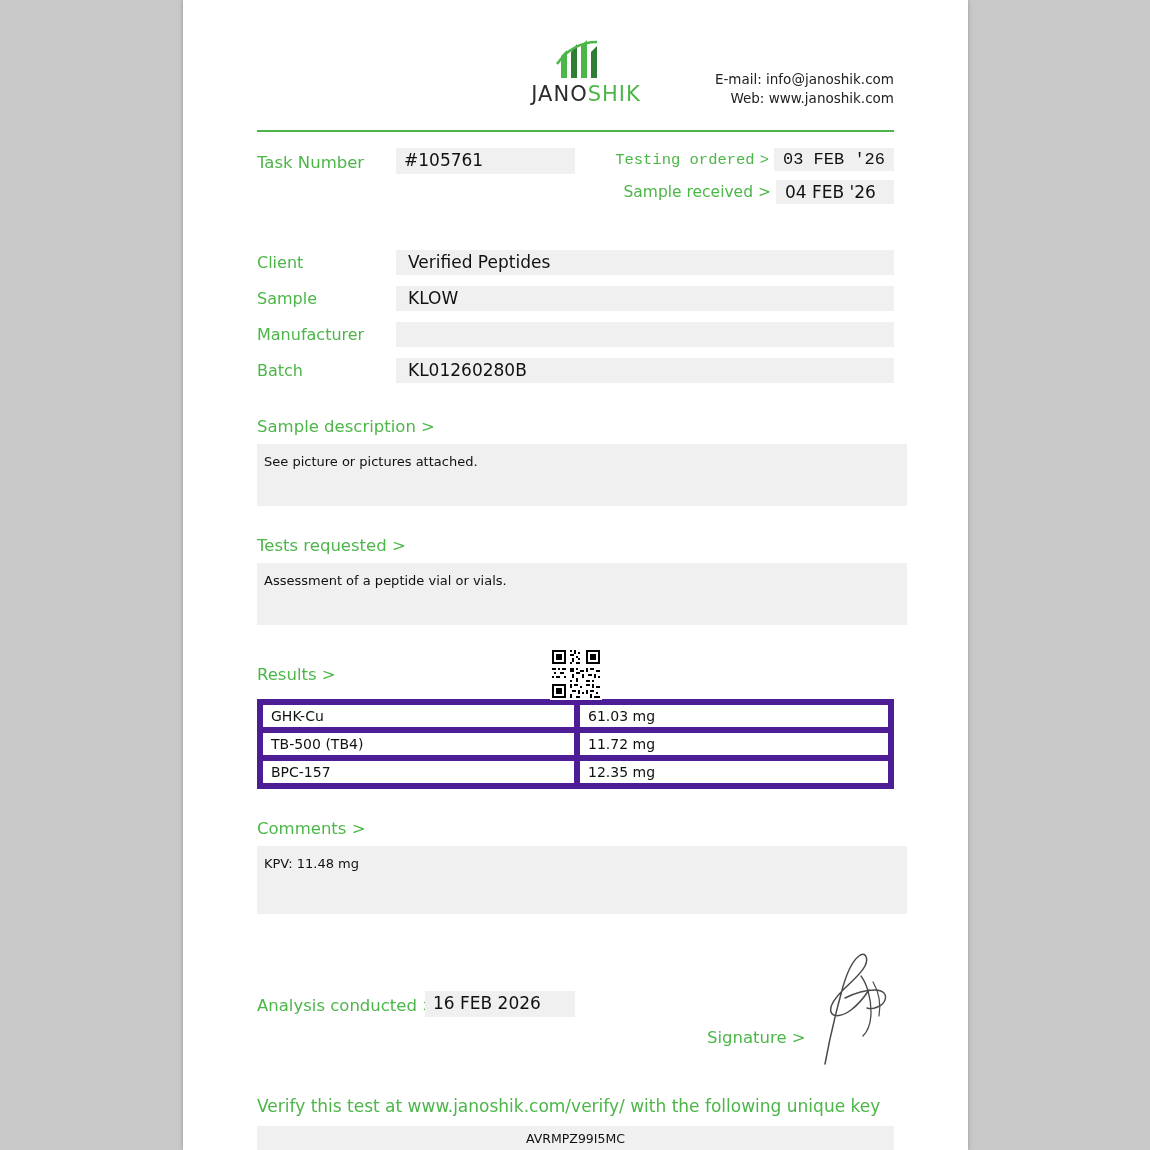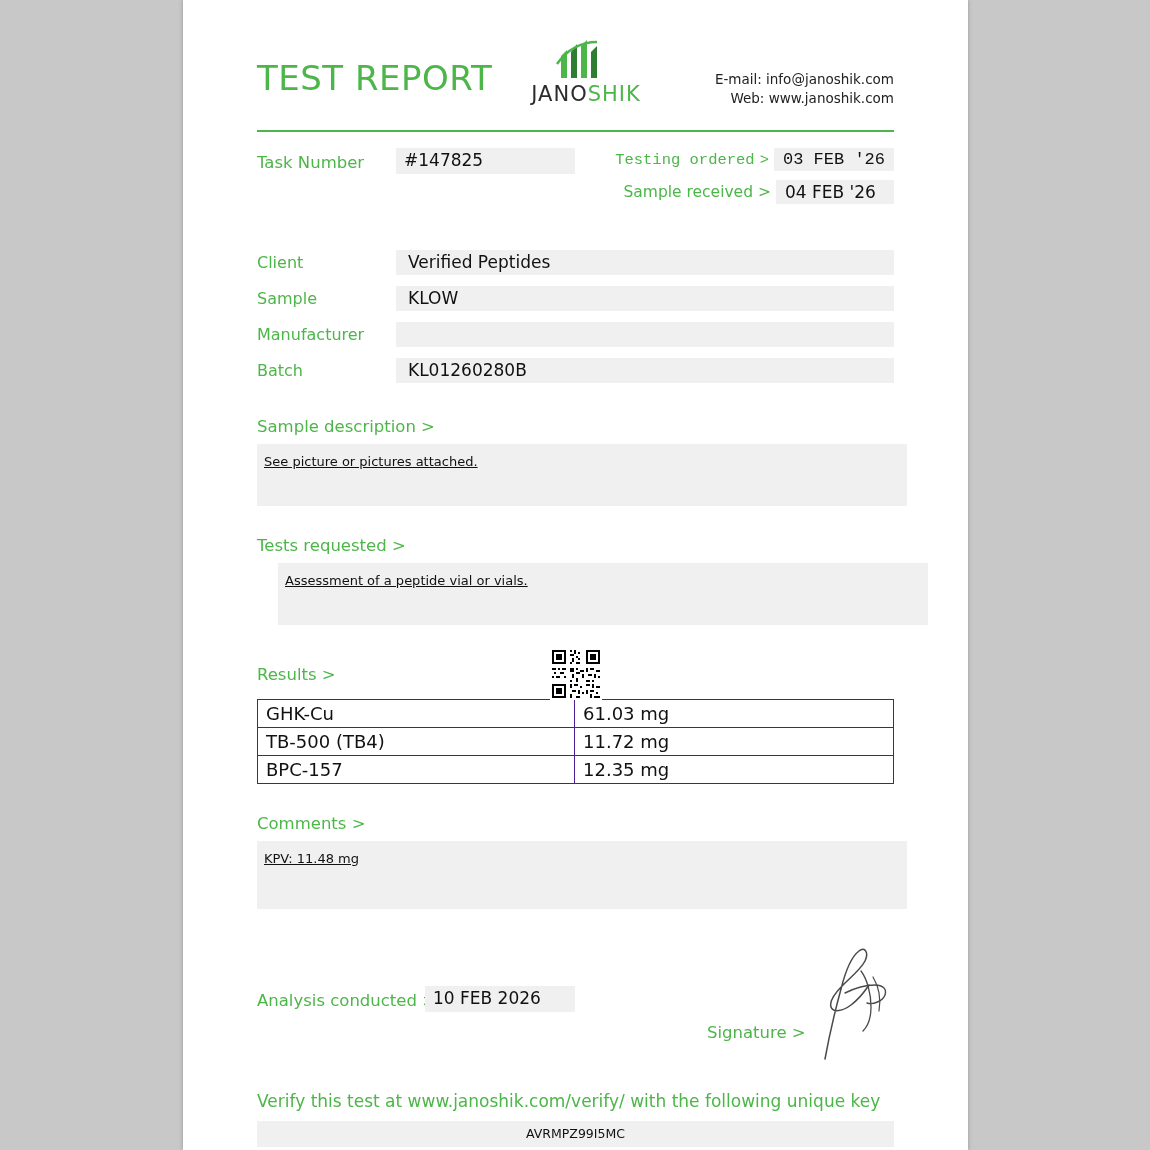--- a/index.html
+++ b/index.html
@@ -126,45 +126,44 @@
     font-size: 16.5px;
     margin-top: 30px;
     margin-bottom: 8px;
   }
   .section-box {
     background: #f0f0f0;
     width: 650px;
     padding: 10px 7px;
     font-size: 13px;
     color: #111;
-    text-decoration: underline;
   }
   .box-desc { height: 62px; }
-  .box-tests { height: 62px; margin-left: 21px; }
+  .box-tests { height: 62px; }
   .box-comments { height: 68px; }
 
   
   .results-head-wrap { position: relative; height: 46px; margin-top: 28px; text-align: center; }
   .results-head {
     position: absolute; left: 0; top: 12px;
     color: #4cb648; font-size: 16.5px;
   }
   .qr {
     position: absolute; left: 293px; top: -5px;
     width: 52px; height: 52px;
   }
   table.results {
     border-collapse: collapse;
     width: 637px;
     margin-top: 0;
   }
   table.results td {
-    border: 1px solid #4c1d95;
+    border: 6px solid #4c1d95;
     height: 28px;
-    font-size: 18px;
+    font-size: 14px;
     color: #111;
     padding: 2px 8px;
   }
   table.results td.name { width: 317px; }
 
   
   .analysis-row { position: relative; height: 120px; margin-top: 40px; }
   .analysis-lbl {
     position: absolute; left: 0; top: 42px;
     color: #4cb648; font-size: 16.5px;
@@ -198,21 +197,20 @@
     padding-top: 5px;
   }
 </style>
 </head>
 <body>
 
 <div id="page">
   <div class="inner">
 
     <div class="header">
-      <div class="report-title">TEST REPORT</div>
 
       <div class="logo">
         <span>
           <svg width="62" height="40" viewBox="0 0 62 40">
             <path d="M6 38 L6 16 L12 10 L12 38 Z" fill="#4cb648"></path>
             <path d="M16 38 L16 12 L22 4 L22 38 Z" fill="#2f7d33"></path>
             <path d="M26 38 L26 6 L32 0 L32 38 Z" fill="#4cb648"></path>
             <path d="M36 38 L36 12 L42 6 L42 38 Z" fill="#2f7d33"></path>
             <path d="M2 24 C12 10, 26 2, 42 2" stroke="#4cb648" stroke-width="2.5" fill="none"></path>
           </svg>
@@ -224,21 +222,21 @@
 
       <div class="contact">
         <div>E-mail: info@janoshik.com</div>
         <div>Web: www.janoshik.com</div>
       </div>
       <div class="rule"></div>
     </div>
 
     <div class="task-row">
       <div class="task-label label-green">Task Number</div>
-      <div class="task-value">#147825</div>
+      <div class="task-value">#105761</div>
 
       <div class="date-line one">
         <span class="date-lbl">Testing ordered</span><span class="date-gt">&gt;</span><span class="date-val">03 FEB '26</span>
       </div>
       <div class="date-line two">
         <span class="date-lbl">Sample received</span><span class="date-gt">&gt;</span><span class="date-val">04 FEB '26</span>
       </div>
     </div>
 
     <div class="fields">
@@ -356,21 +354,21 @@
         <td>12.35 mg</td>
       </tr>
     </tbody>
       </table>
 
     <div class="section-head">Comments &gt;</div>
     <div class="section-box box-comments">KPV: 11.48 mg</div>
 
     <div class="analysis-row">
       <div class="analysis-lbl">Analysis conducted &gt;</div>
-      <div class="analysis-val">10 FEB 2026</div>
+      <div class="analysis-val">16 FEB 2026</div>
       <div class="sig-lbl">Signature &gt;</div>
       <div class="sig-img">
         <svg width="90" height="125" viewBox="0 0 90 125">
           <path d="M10 118 C14 96, 20 70, 26 48 C30 32, 36 16, 44 10 C50 5, 54 12, 50 20 C46 28, 36 36, 28 44 C20 52, 14 60, 16 66 C18 72, 28 70, 36 64 C44 58, 50 50, 54 44" stroke="#4a4a4a" stroke-width="1.5" fill="none" stroke-linecap="round"></path>
           <path d="M30 52 C38 48, 50 44, 60 44 C68 44, 72 48, 70 54 C68 60, 58 64, 52 62" stroke="#4a4a4a" stroke-width="1.4" fill="none" stroke-linecap="round"></path>
           <path d="M46 30 C52 38, 56 52, 56 66 C56 78, 52 86, 48 90" stroke="#4a4a4a" stroke-width="1.3" fill="none" stroke-linecap="round"></path>
           <path d="M58 36 C64 46, 66 58, 64 70" stroke="#4a4a4a" stroke-width="1.2" fill="none" stroke-linecap="round"></path>
         </svg>
       </div>
     </div>

